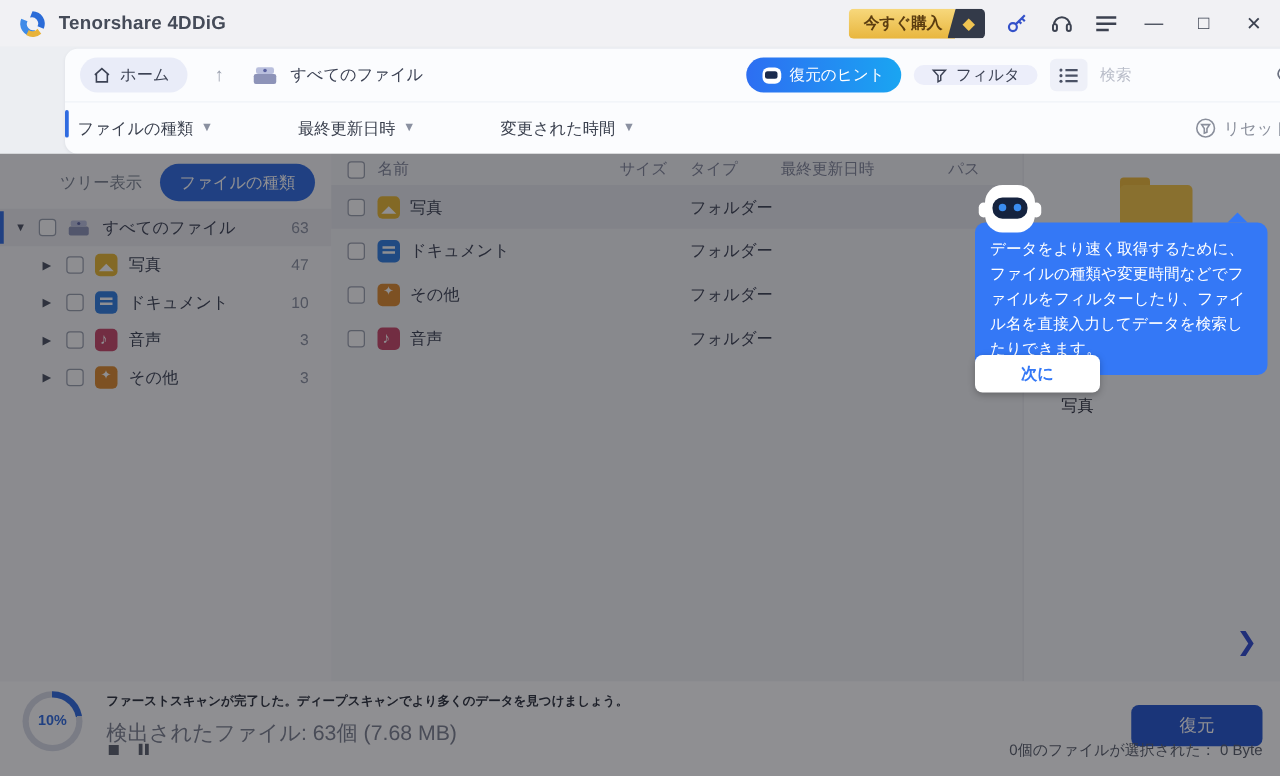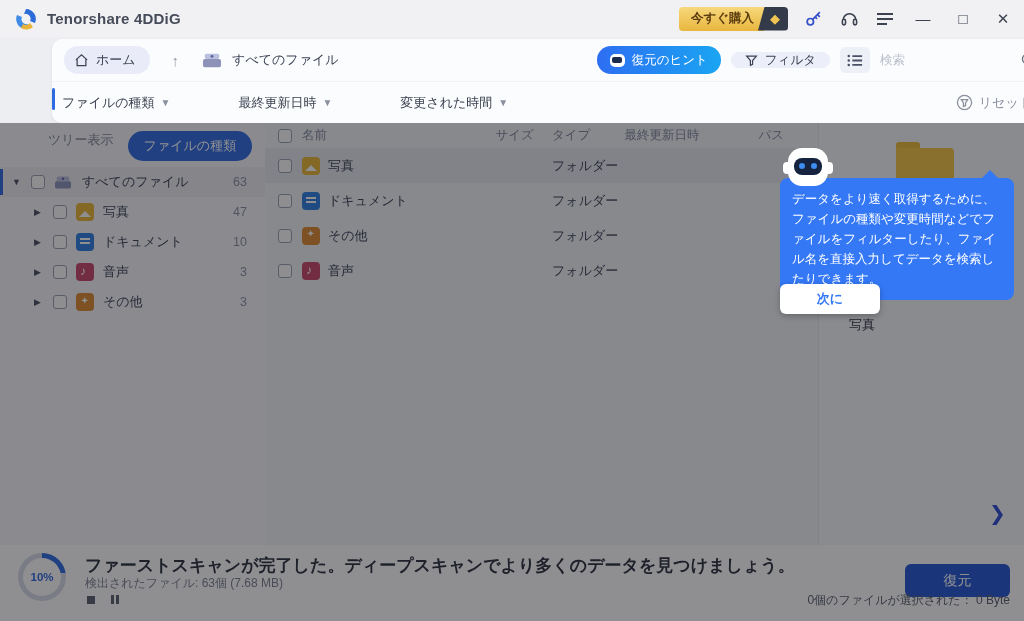--- a/index.html
+++ b/index.html
@@ -38,21 +38,21 @@
   .filterrow { position:absolute; left:0; top:42px; width:100%; height:42px; border-top:1px solid #f0f2f7; display:flex; align-items:center; }
   .dropdown { display:flex; align-items:center; gap:6px; font-size:13px; color:#3b414f; margin-left:10px; cursor:pointer; }
   .dd1{margin-left:10px;} .dd2{margin-left:68px;} .dd3{margin-left:68px;}
   .chev { color:#8a90a0; font-size:10px; }
   .reset { position:absolute; right:28px; display:flex; align-items:center; gap:6px; font-size:13px; color:#8a8f9c; cursor:pointer; }
 
   
   .content { position:absolute; left:0; top:123px; width:1024px; height:422px; background:#f4f5f8; }
   
   .sidebar { position:absolute; left:0; top:0; width:265px; height:422px; background:#f7f8fa; }
-  .side-tabs { display:flex; gap:14px; margin:8px 0 6px 48px; }
+  .side-tabs { display:flex; align-items:center; gap:14px; margin:8px 0 6px 48px; }
   .tab-plain { font-size:13px; color:#7d московa; color:#7d8492; cursor:pointer; }
   .tab-active { background:#2f6be0; color:#fff; font-size:13px; padding:6px 16px; border-radius:15px; cursor:pointer; }
   .srow { position:relative; height:30px; display:flex; align-items:center; cursor:pointer; }
   .srow.selected { background:#ececf0; }
   .srow.selected:before { content:""; position:absolute; left:0; top:2px; width:3px; height:26px; background:#2f6be0; }
   .caret { font-size:9px; color:#4a5060; width:10px; }
   .cb { width:14px; height:14px; border:1.5px solid #9aa0ae; border-radius:3px; background:#fdfdfd; flex:none; cursor:pointer; }
   .slabel { font-size:13px; color:#3c4254; margin-left:9px; }
   .scount { position:absolute; right:18px; font-size:12.5px; color:#8a90a0; }
   .ficon { width:18px; height:18px; border-radius:4px; flex:none; margin-left:9px; position:relative; }
@@ -84,22 +84,22 @@
   .folder-ico { position:absolute; left:77px; top:25px; width:58px; height:42px; }
   .folder-tab { position:absolute; left:0; top:-6px; width:24px; height:10px; background:#efb937; border-radius:3px 3px 0 0; }
   .folder-body { position:absolute; left:0; top:0; width:58px; height:42px; background:#f4c544; border-radius:4px; }
   .preview-caption { position:absolute; left:30px; top:193px; font-size:13px; color:#2e3340; }
   .next-chevron { position:absolute; left:170px; top:378px; color:#2f4bd0; font-size:20px; font-weight:700; cursor:pointer; }
 
   
   .bottombar { position:absolute; left:0; top:545px; width:1024px; height:76px; background:#ffffff; }
   .ring { position:absolute; left:18px; top:8px; width:48px; height:48px; border-radius:50%; background:conic-gradient(#2f6be0 0 22%, #d8dbe6 22% 100%); display:flex; align-items:center; justify-content:center; }
   .ring-inner { width:38px; height:38px; border-radius:50%; background:#fff; display:flex; align-items:center; justify-content:center; font-size:11.5px; font-weight:700; color:#2f6be0; }
-  .scan-msg { position:absolute; left:85px; top:9px; font-size:17px; font-weight:700; color:#2b303c; }
-  .scan-sub { position:absolute; left:85px; top:30px; font-size:12px; color:#7c8190; }
+  .scan-msg { position:absolute; left:85px; top:9px; font-size:10px; font-weight:700; color:#2b303c; }
+  .scan-sub { position:absolute; left:85px; top:30px; font-size:17px; color:#7c8190; }
   .ctl-icons { position:absolute; left:87px; top:50px; display:flex; gap:16px; align-items:center; }
   .stop-ico { width:8px; height:8px; background:#5c616e; cursor:pointer; }
   .pause-ico { width:8px; height:9px; border-left:3px solid #5c616e; border-right:3px solid #5c616e; cursor:pointer; }
   .recover-btn { position:absolute; right:14px; top:19px; width:105px; height:33px; background:#2356d0; border-radius:6px; color:#fff; font-size:14px; display:flex; align-items:center; justify-content:center; cursor:pointer; }
   .selection-txt { position:absolute; right:14px; top:47px; font-size:12px; color:#585e6b; }
 
   
   .overlay { position:absolute; left:0; top:123px; width:1024px; height:498px; background:rgba(16,18,24,.47); z-index:50; }
   .tip-box { position:absolute; left:780px; top:178px; width:234px; background:#3478f6; border-radius:8px; padding:11px 12px; z-index:60; color:#fff; font-size:12.5px; line-height:1.6; }
   .tip-box:before { content:""; position:absolute; right:16px; top:-8px; border-left:8px solid transparent; border-right:8px solid transparent; border-bottom:8px solid #3478f6; }

